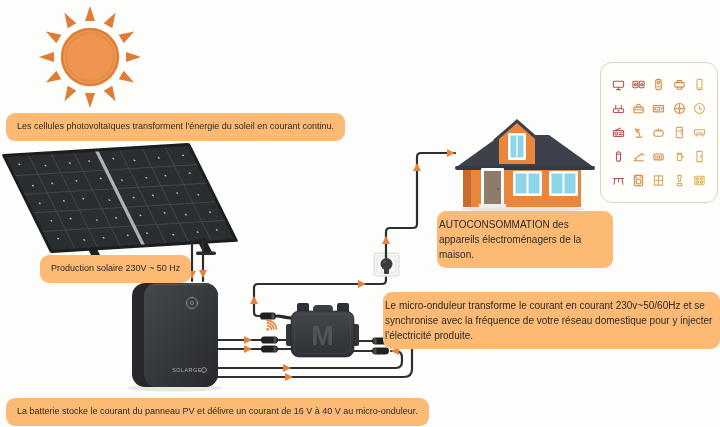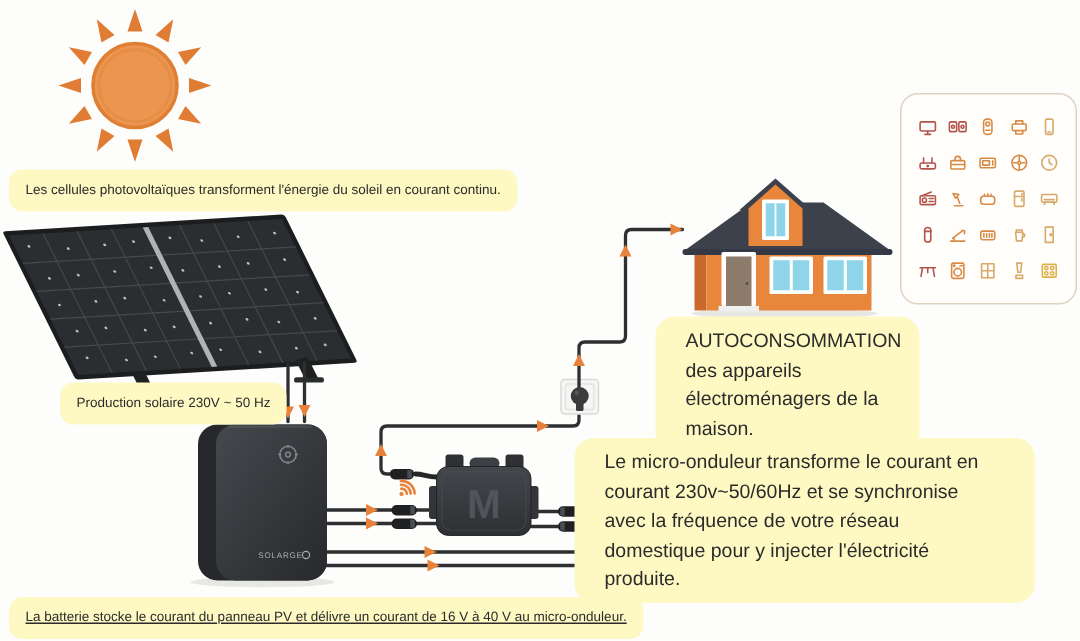--- a/index.html
+++ b/index.html
@@ -4,30 +4,30 @@
 <style>
   html,body{margin:0;padding:0;}
   .canvas{
     position:relative; width:720px; height:427px;
     background:#FDFDFC; overflow:hidden;
     font-family:"Liberation Sans", sans-serif;
   }
   .layer{position:absolute; left:0; top:0;}
   .note{
     position:absolute;
-    background:#fef9c3;
+    background:#fdba74;
     border-radius:9px;
     color:#2B2B2B;
     font-size:9px;
     line-height:1.5;
     padding:7px 11px;
     box-sizing:border-box;
   }
   .note.nowrap{white-space:nowrap;}
-  .note.small{font-size:13px; padding:6px 20px;border-radius:13px;}
+  .note.small{font-size:10px; padding:6px 2px;}
   .appliance-panel{
     position:absolute; left:600px; top:62px;
     width:118px; height:141px;
     background:#FFFEFA;
     border:1.5px solid #DED2C0;
     border-radius:12px;
     box-sizing:border-box;
     display:grid;
     grid-template-columns:repeat(5,1fr);
     grid-template-rows:repeat(5,1fr);
@@ -232,23 +232,23 @@
       <rect x="109.5" y="61.5" width="11" height="20" fill="#8ED5EA"></rect>
     </g>
   </svg>
 
   <div class="note nowrap" style="left:6px; top:113px;">Les cellules photovoltaïques transforment l'énergie du soleil en courant continu.</div>
 
   <div class="note nowrap" style="left:40px; top:255px;">Production solaire 230V ~ 50 Hz</div>
 
   <div class="note small" style="left:437px; top:211px; width:176px;">AUTOCONSOMMATION des appareils électroménagers de la maison.</div>
 
-  <div class="note small" style="left:383px; top:292px; width:307px;">Le micro-onduleur transforme le courant en courant 230v~50/60Hz et se synchronise avec la fréquence de votre réseau domestique pour y injecter l'électricité produite.</div>
-
-  <div class="note nowrap" style="left:6px; top:398px;text-decoration:underline;">La batterie stocke le courant du panneau PV et délivre un courant de 16 V à 40 V au micro-onduleur.</div>
+  <div class="note small" style="left:383px; top:292px; width:337px;">Le micro-onduleur transforme le courant en courant 230v~50/60Hz et se synchronise avec la fréquence de votre réseau domestique pour y injecter l'électricité produite.</div>
+
+  <div class="note nowrap" style="left:6px; top:398px;">La batterie stocke le courant du panneau PV et délivre un courant de 16 V à 40 V au micro-onduleur.</div>
 
   <div class="appliance-panel" id="appliance-panel">
       <span class="appliance-cell">
         <svg width="13" height="13" viewBox="0 0 14 14" fill="none" stroke="#B5544E" stroke-width="1.15" stroke-linecap="round" stroke-linejoin="round">
           <rect x="1.5" y="3.5" width="11" height="6.5" rx="1"></rect>
           <path d="M5 12.5h4M7 10v2.5"></path>
         </svg>
       </span>
       <span class="appliance-cell">
         <svg width="13" height="13" viewBox="0 0 14 14" fill="none" stroke="#B5544E" stroke-width="1.15" stroke-linecap="round" stroke-linejoin="round">

